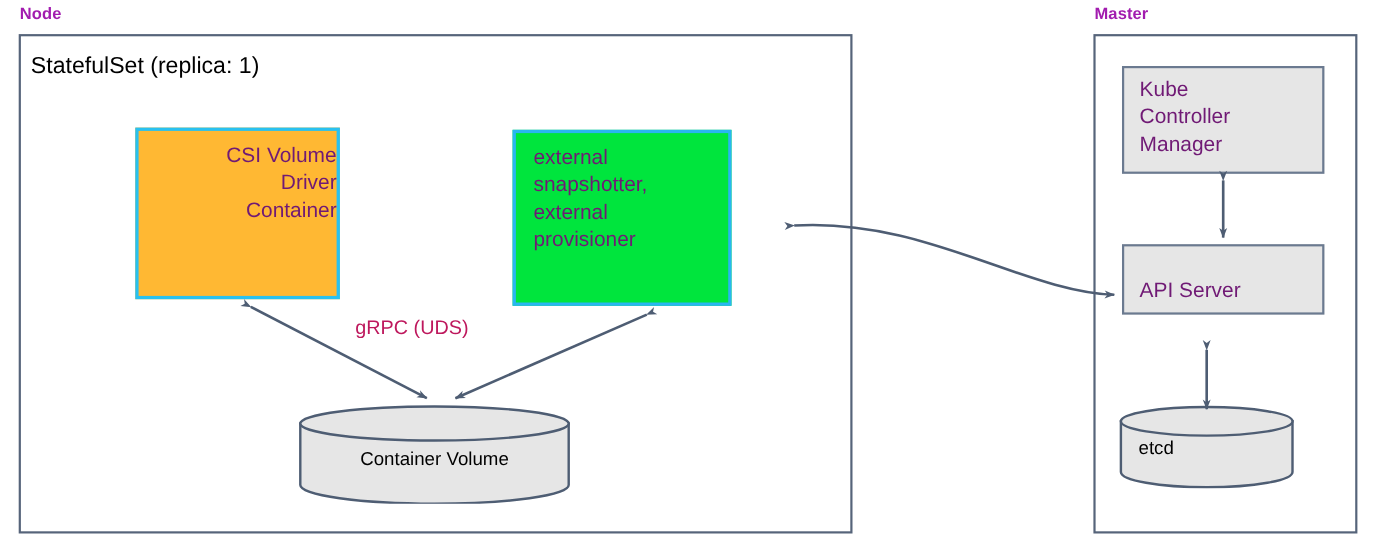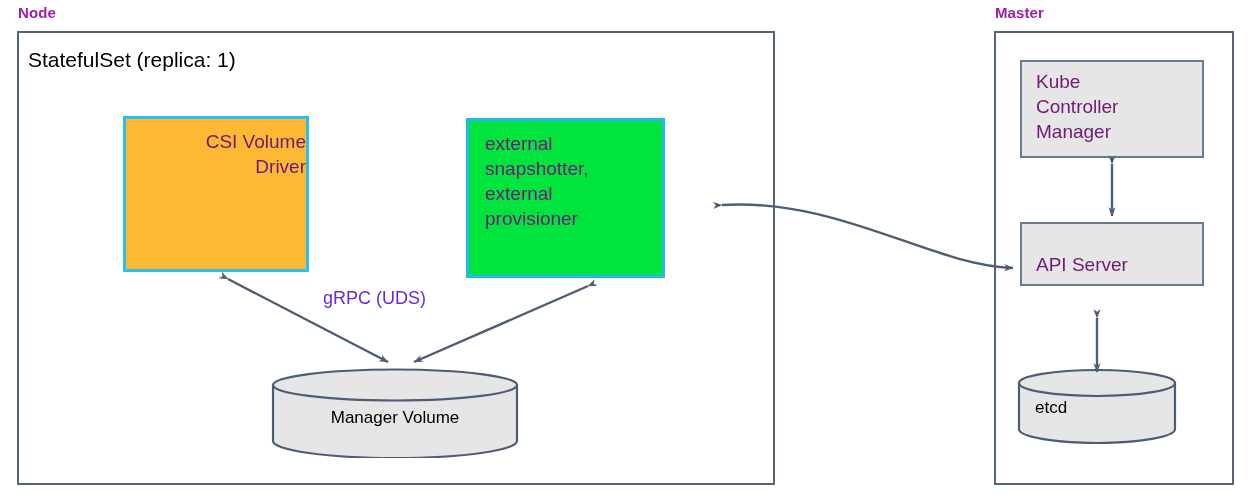--- a/index.html
+++ b/index.html
@@ -67,21 +67,21 @@
   .cyl-label {
     position: absolute;
     font-size: 17px;
     color: #000000;
     white-space: nowrap;
     text-align: center;
   }
   .edge-label {
     position: absolute;
     font-size: 18px;
-    color: #6d28d9;
+    color: #be185d;
     white-space: nowrap;
   }
   svg.overlay {
     position: absolute;
     left: 0;
     top: 0;
     width: 1250px;
     height: 496px;
     pointer-events: none;
   }
@@ -91,38 +91,39 @@
 
 <div id="canvas">
 
   <div class="group-label" style="left:18px; top:4px;">Node</div>
   <div class="group-box" style="left:17px; top:31px; width:758px; height:454px;"></div>
   <div class="group-title" style="left:28px; top:48px;">StatefulSet (replica: 1)</div>
 
   <div class="node-box orange" style="left:123px; top:116px; width:186px; height:156px;">
     <span class="line">CSI Volume</span>
     <span class="line">Driver</span>
+    <span class="line">Container</span>
   </div>
 
   <div class="node-box green" style="left:466px; top:118px; width:199px; height:160px;">
     <span class="line">external</span>
     <span class="line">snapshotter,</span>
     <span class="line">external</span>
     <span class="line">provisioner</span>
   </div>
 
   <div class="edge-label" style="left:323px; top:288px;">gRPC (UDS)</div>
 
   <div class="cylinder" style="left:270px; top:368px; width:250px; height:90px;">
     <svg width="250" height="90" viewBox="0 0 250 90">
       <path d="M3,17 L3,73 A122,17 0 0 0 247,73 L247,17 Z" fill="#e6e6e6" stroke="#4e5d73" stroke-width="2.2"></path>
       <ellipse cx="125" cy="17" rx="122" ry="15.5" fill="#e6e6e6" stroke="#4e5d73" stroke-width="2.2"></ellipse>
     </svg>
   </div>
-  <div class="cyl-label" style="left:270px; top:408px; width:250px;">Manager Volume</div>
+  <div class="cyl-label" style="left:270px; top:408px; width:250px;">Container Volume</div>
 
   <div class="group-label" style="left:995px; top:4px;">Master</div>
   <div class="group-box" style="left:994px; top:31px; width:240px; height:454px;"></div>
 
   <div class="node-box grey" style="left:1020px; top:60px; width:184px; height:98px;">
     <span class="line">Kube</span>
     <span class="line">Controller</span>
     <span class="line">Manager</span>
   </div>
 

